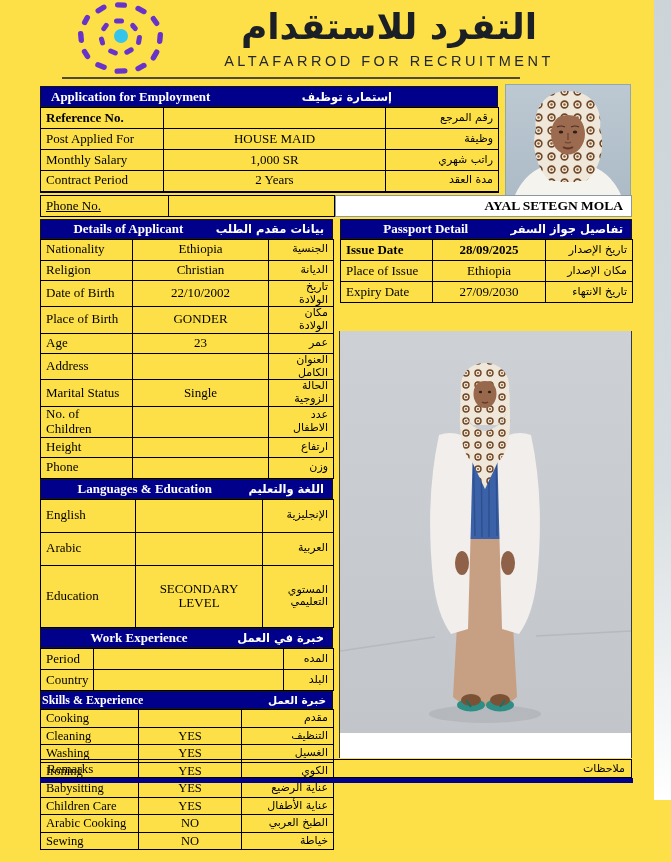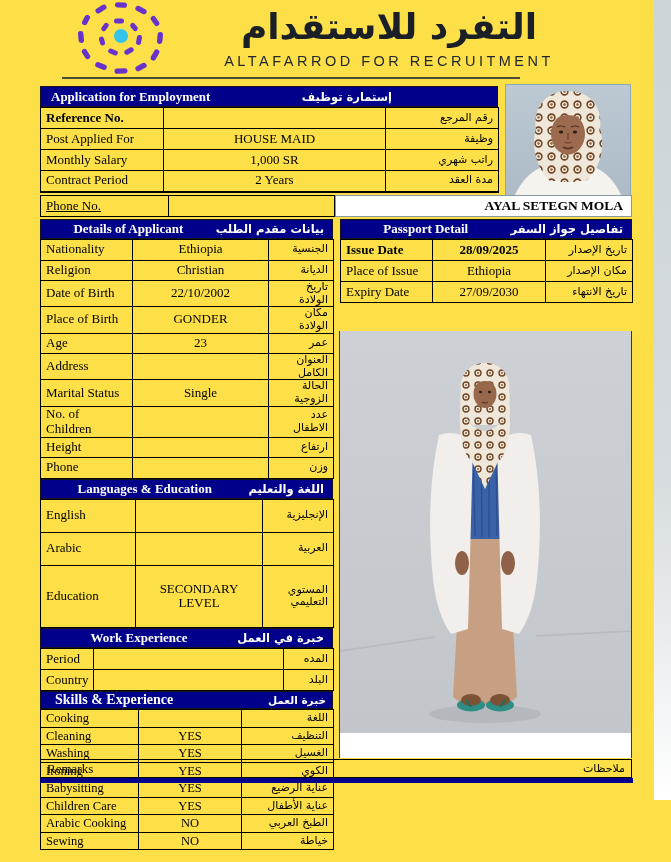--- a/index.html
+++ b/index.html
@@ -19,21 +19,21 @@
   .bar{background:#00008B;color:#fff;font-weight:bold;display:flex;align-items:center;
        border:1px solid #14141a;box-sizing:border-box;}
   .bar .en{font-size:13px;white-space:nowrap;}
   .bar .ar{font-family:"DejaVu Sans",sans-serif;font-size:11.5px;font-weight:bold;white-space:nowrap;}
   .bar-app{height:21px;}
   .bar-app .en{padding-left:10px;width:55%;}
   .bar-3col{height:20px;}
   .bar-3col .en{width:72%;text-align:center;}
   .bar-3col .ar{margin-left:auto;padding-right:8px;}
   .bar-skills{height:18px;}
-  .bar-skills .en{padding-left:14px;font-size:14px;}
+  .bar-skills .en{padding-left:1px;font-size:12px;}
   .bar-skills .ar{margin-left:auto;padding-right:6px;font-size:10.5px;}
   
   table{border-collapse:collapse;table-layout:fixed;}
   td{border:1px solid #000;padding:0 5px;overflow:hidden;line-height:1.15;}
   td.lbl{text-align:left;font-size:13px;}
   td.val{text-align:center;font-size:13px;}
   td.ar{text-align:right;font-family:"DejaVu Sans",sans-serif;font-size:11px;}
   .tbl-app{width:458px;border-bottom:2px solid #000;}
   .tbl-app tr{height:21px;}
   .tbl-app tr:first-child td.lbl{font-weight:bold;}
@@ -338,21 +338,21 @@
       <colgroup>
           <col style="width:98px">
           <col style="width:103px">
           <col style="width:92px">
         </colgroup>
       <tbody>
 
       <tr>
           <td class="lbl">Cooking</td>
           <td class="val"></td>
-          <td class="ar" dir="rtl">اللغة</td>
+          <td class="ar" dir="rtl">مقدم</td>
         </tr>
           <tr>
           <td class="lbl">Cleaning</td>
           <td class="val">YES</td>
           <td class="ar" dir="rtl">التنظيف</td>
         </tr>
           <tr>
           <td class="lbl">Washing</td>
           <td class="val">YES</td>
           <td class="ar" dir="rtl">الغسيل</td>

